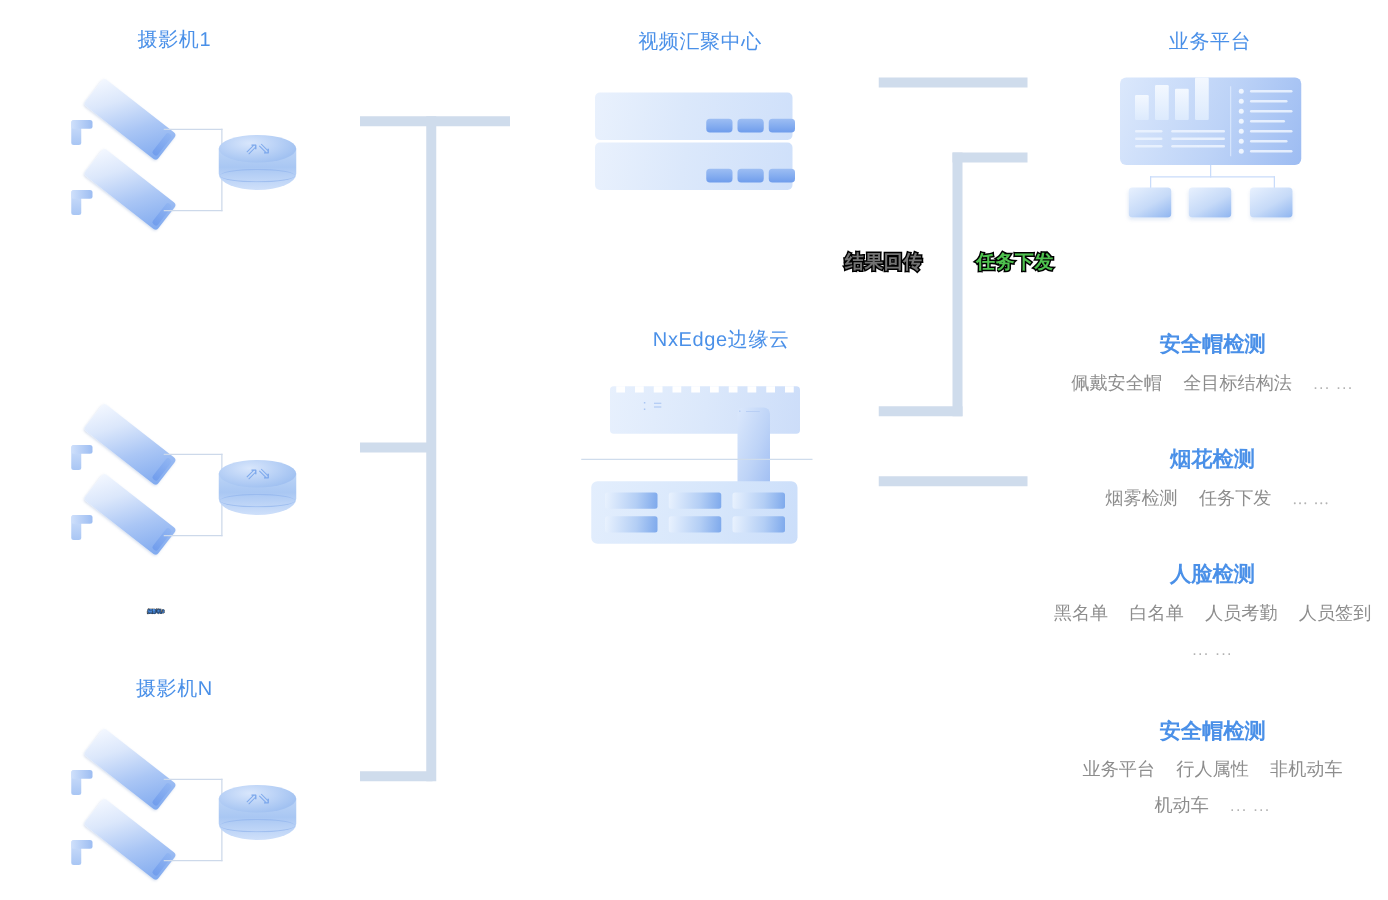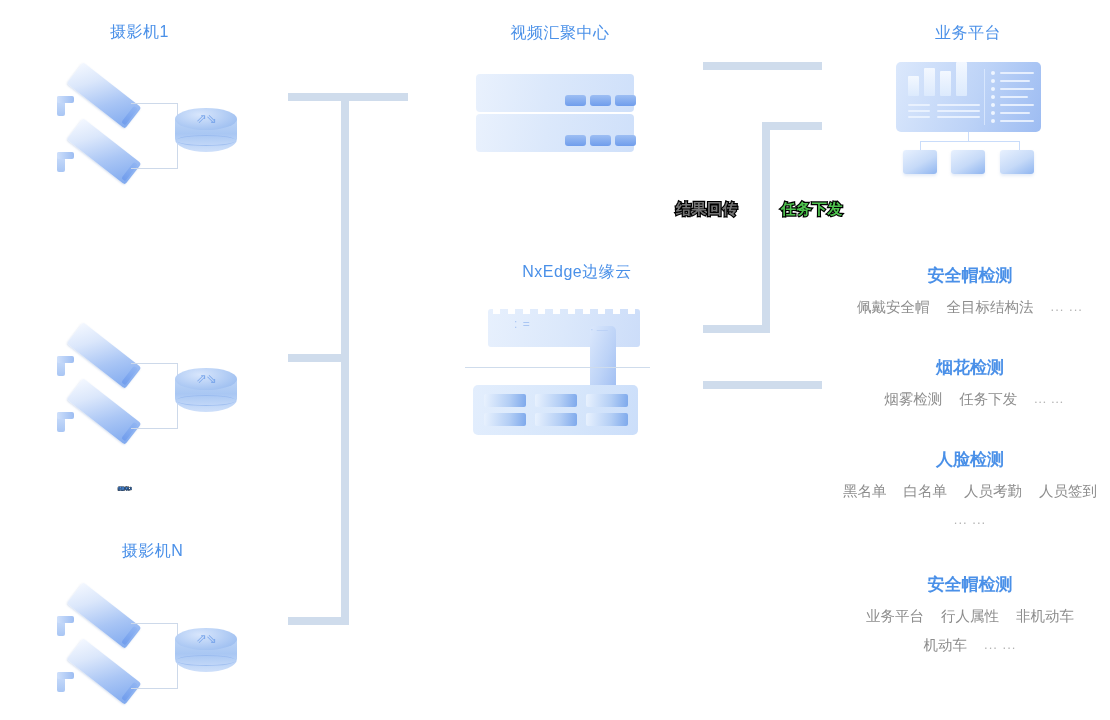--- a/index.html
+++ b/index.html
@@ -320,21 +320,21 @@
     <span class="cam-bracket" style="left:86px; top:43px;"></span>
     <span class="cam-bracket-stub" style="left:132px; top:75px;"></span>
     <span class="router" style="left:130px; top:48px;">
       <span class="body"></span>
       <span class="top"></span>
       <span class="arrows">⇗⇘</span>
       <span class="band"></span>
     </span>
   </div>
 
-  <div class="col-title" style="left:75px; top:541px; width:155px;">摄影机N</div>
+  <div class="col-title" style="left:62px; top:541px; width:155px;">摄影机N</div>
 
   <div class="cam-group" style="left:45px; top:580px;">
     <span class="cam-mount" style="left:12px; top:36px;"></span>
     <span class="camera" style="left:22px; top:22px;"></span>
     <span class="cam-mount" style="left:12px; top:92px;"></span>
     <span class="camera" style="left:22px; top:78px;"></span>
     <span class="cam-bracket" style="left:86px; top:43px;"></span>
     <span class="cam-bracket-stub" style="left:132px; top:75px;"></span>
     <span class="router" style="left:130px; top:48px;">
       <span class="body"></span>

